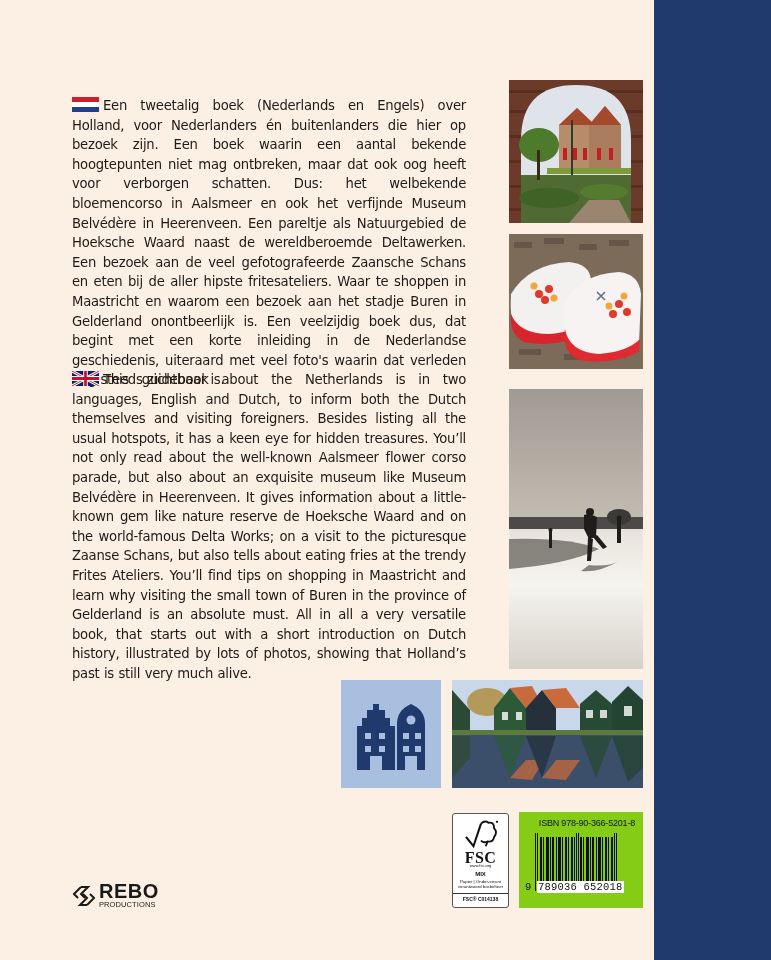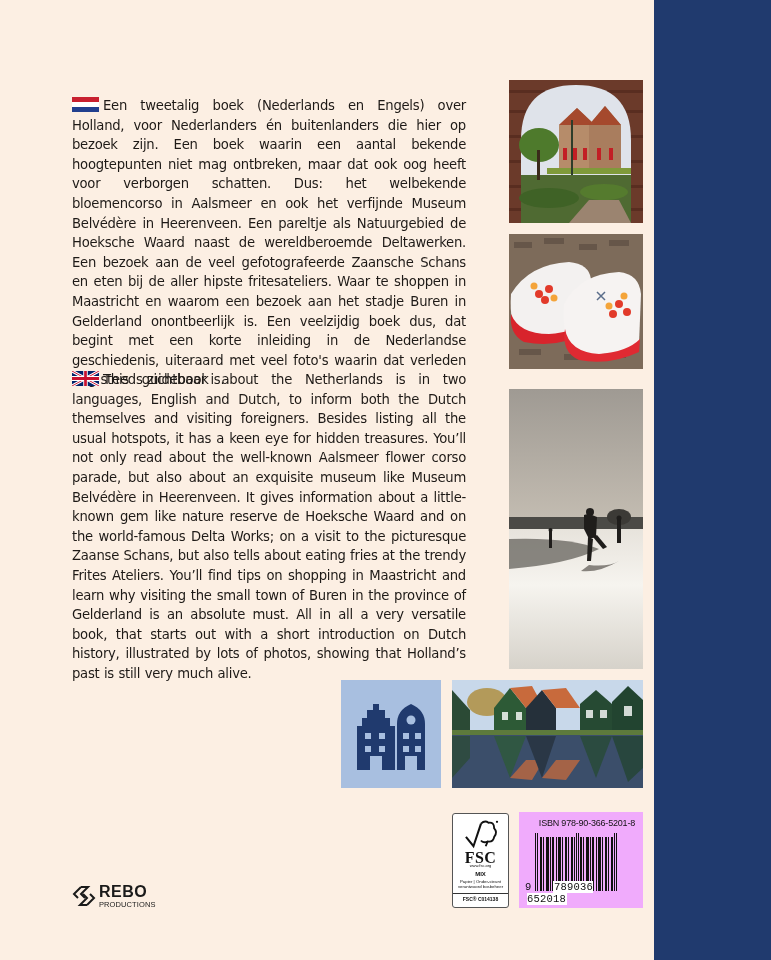--- a/index.html
+++ b/index.html
@@ -45,35 +45,35 @@
   }
   .fsc-box .fsc-logo { margin-top: 4px; height: 34px; }
   .fsc-box .fsc-name { font-family: "Liberation Serif", serif; font-size: 16px; font-weight: bold; line-height: 11px; letter-spacing: 0.5px; }
   .fsc-box .fsc-url  { font-size: 4px; line-height: 6px; }
   .fsc-box .fsc-mix  { font-size: 6px; font-weight: bold; line-height: 10px; }
   .fsc-box .fsc-desc { font-size: 4.3px; line-height: 5px; padding: 0 3px; }
   .fsc-box .fsc-code { font-size: 5px; font-weight: bold; margin-top: 4px; border-top: 0.5px solid #333; padding-top: 2px; }
 
   .barcode-box {
     position: absolute; left: 519px; top: 812px; width: 124px; height: 96px;
-    background: #f0abfc; box-sizing: border-box; padding: 6px 8px 4px 8px;
+    background: #84cc16; box-sizing: border-box; padding: 6px 8px 4px 8px;
     font-family: "Liberation Sans", sans-serif;
   }
   .isbn-label { font-size: 9px; letter-spacing: -0.2px; text-align: right; color: #111; line-height: 10px; }
   .bars { height: 58px; margin-top: 5px; margin-left: 8px; display: flex; align-items: flex-end; }
   .bars span { display: inline-block; background: #111; height: 54px; }
   .barcode-digits { font-family: "Liberation Mono", monospace; font-size: 10.5px; margin-top: -10px; letter-spacing: 0.2px; color:#111; position: relative; }
   .barcode-digits .first { position: absolute; left: -2px; }
-  .barcode-digits .rest { margin-left: 26px; background: #fff; padding: 0 1px; }
+  .barcode-digits .rest { margin-left: 10px; background: #fff; padding: 0 1px; }
 
   .publisher-logo {
     position: absolute; left: 72px; top: 883px; display: flex; align-items: center; gap: 3px;
     font-family: "Liberation Sans", sans-serif; color: #1a1a1a;
   }
-  .publisher-logo .name { font-weight: bold; font-size: 16px; line-height: 17px; letter-spacing: 0.5px; }
+  .publisher-logo .name { font-weight: bold; font-size: 20px; line-height: 17px; letter-spacing: 0.5px; }
   .publisher-logo .sub  { font-weight: normal; font-size: 7.5px; line-height: 9px; letter-spacing: 0.1px; }
 </style>
 </head>
 <body>
 
 <div class="navy-band"></div>
 
 <div class="text-block text-nl">
   <span class="flag flag-nl"></span><span>Een tweetalig boek (Nederlands en Engels) over Holland, voor Nederlanders én buitenlanders die hier op bezoek zijn. Een boek waarin een aantal bekende hoogtepunten niet mag ontbreken, maar dat ook oog heeft voor verborgen schatten. Dus: het welbekende bloemencorso in Aalsmeer en ook het verfijnde Museum Belvédère in Heerenveen. Een pareltje als Natuurgebied de Hoeksche Waard naast de wereldberoemde Deltawerken. Een bezoek aan de veel gefotografeerde Zaansche Schans en eten bij de aller hipste fritesateliers. Waar te shoppen in Maastricht en waarom een bezoek aan het stadje Buren in Gelderland onontbeerlijk is. Een veelzijdig boek dus, dat begint met een korte inleiding in de Nederlandse geschiedenis, uiteraard met veel foto's waarin dat verleden nog steeds zichtbaar is.</span>
 </div>

